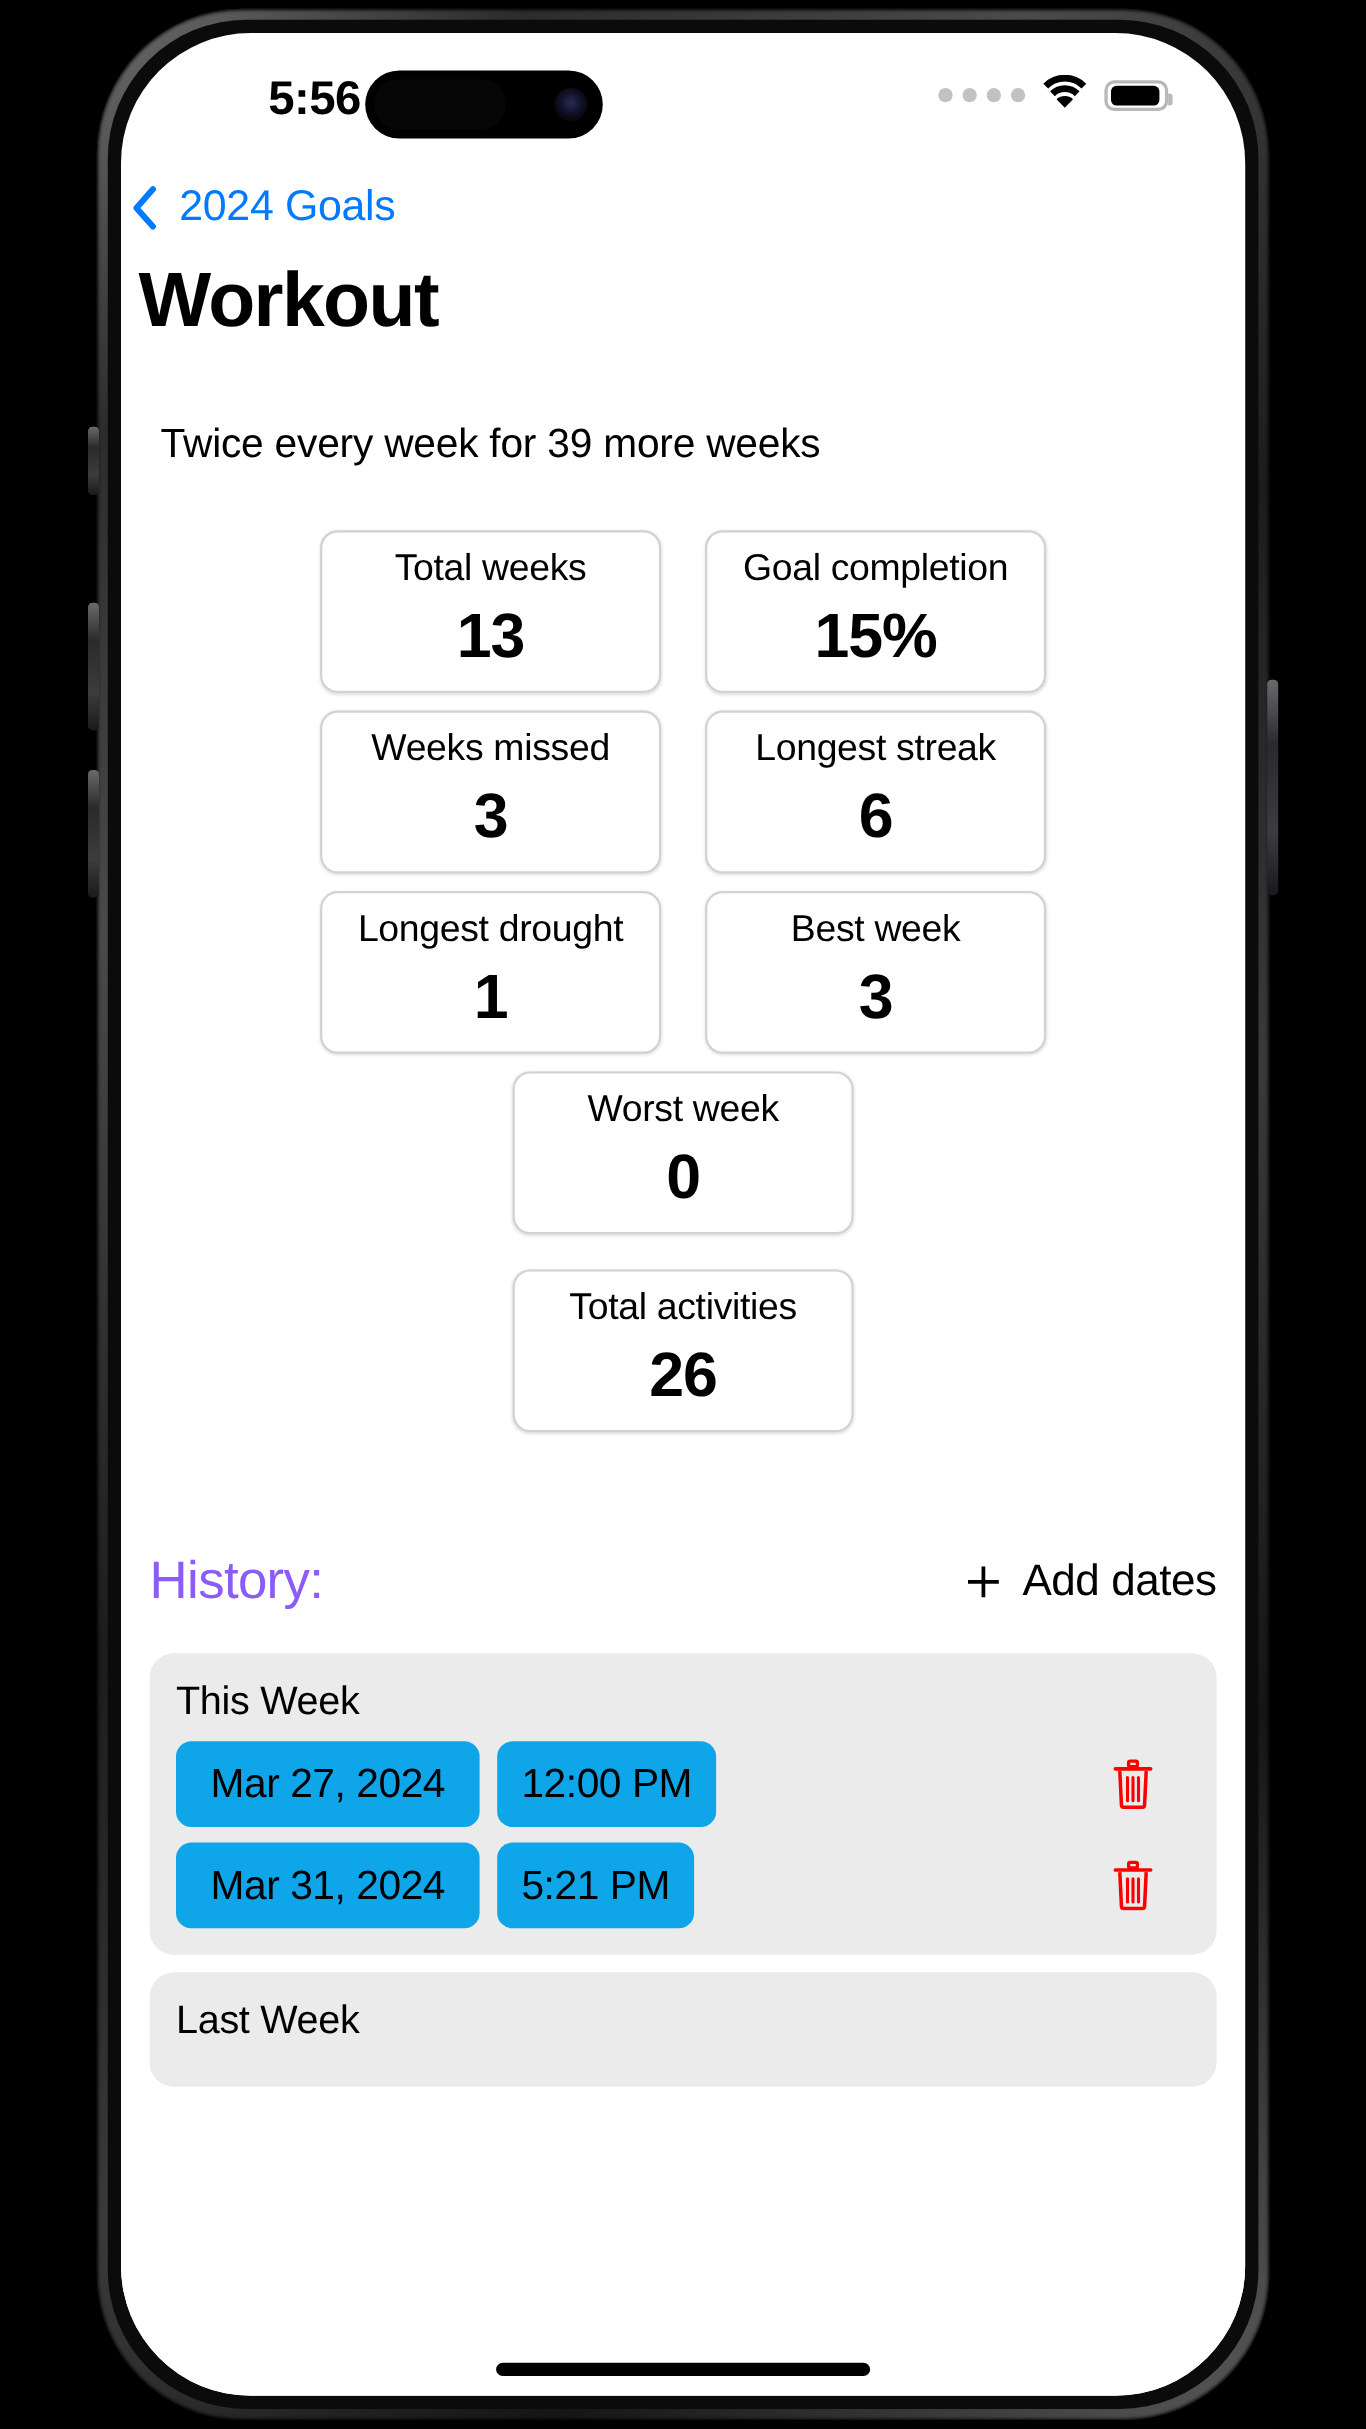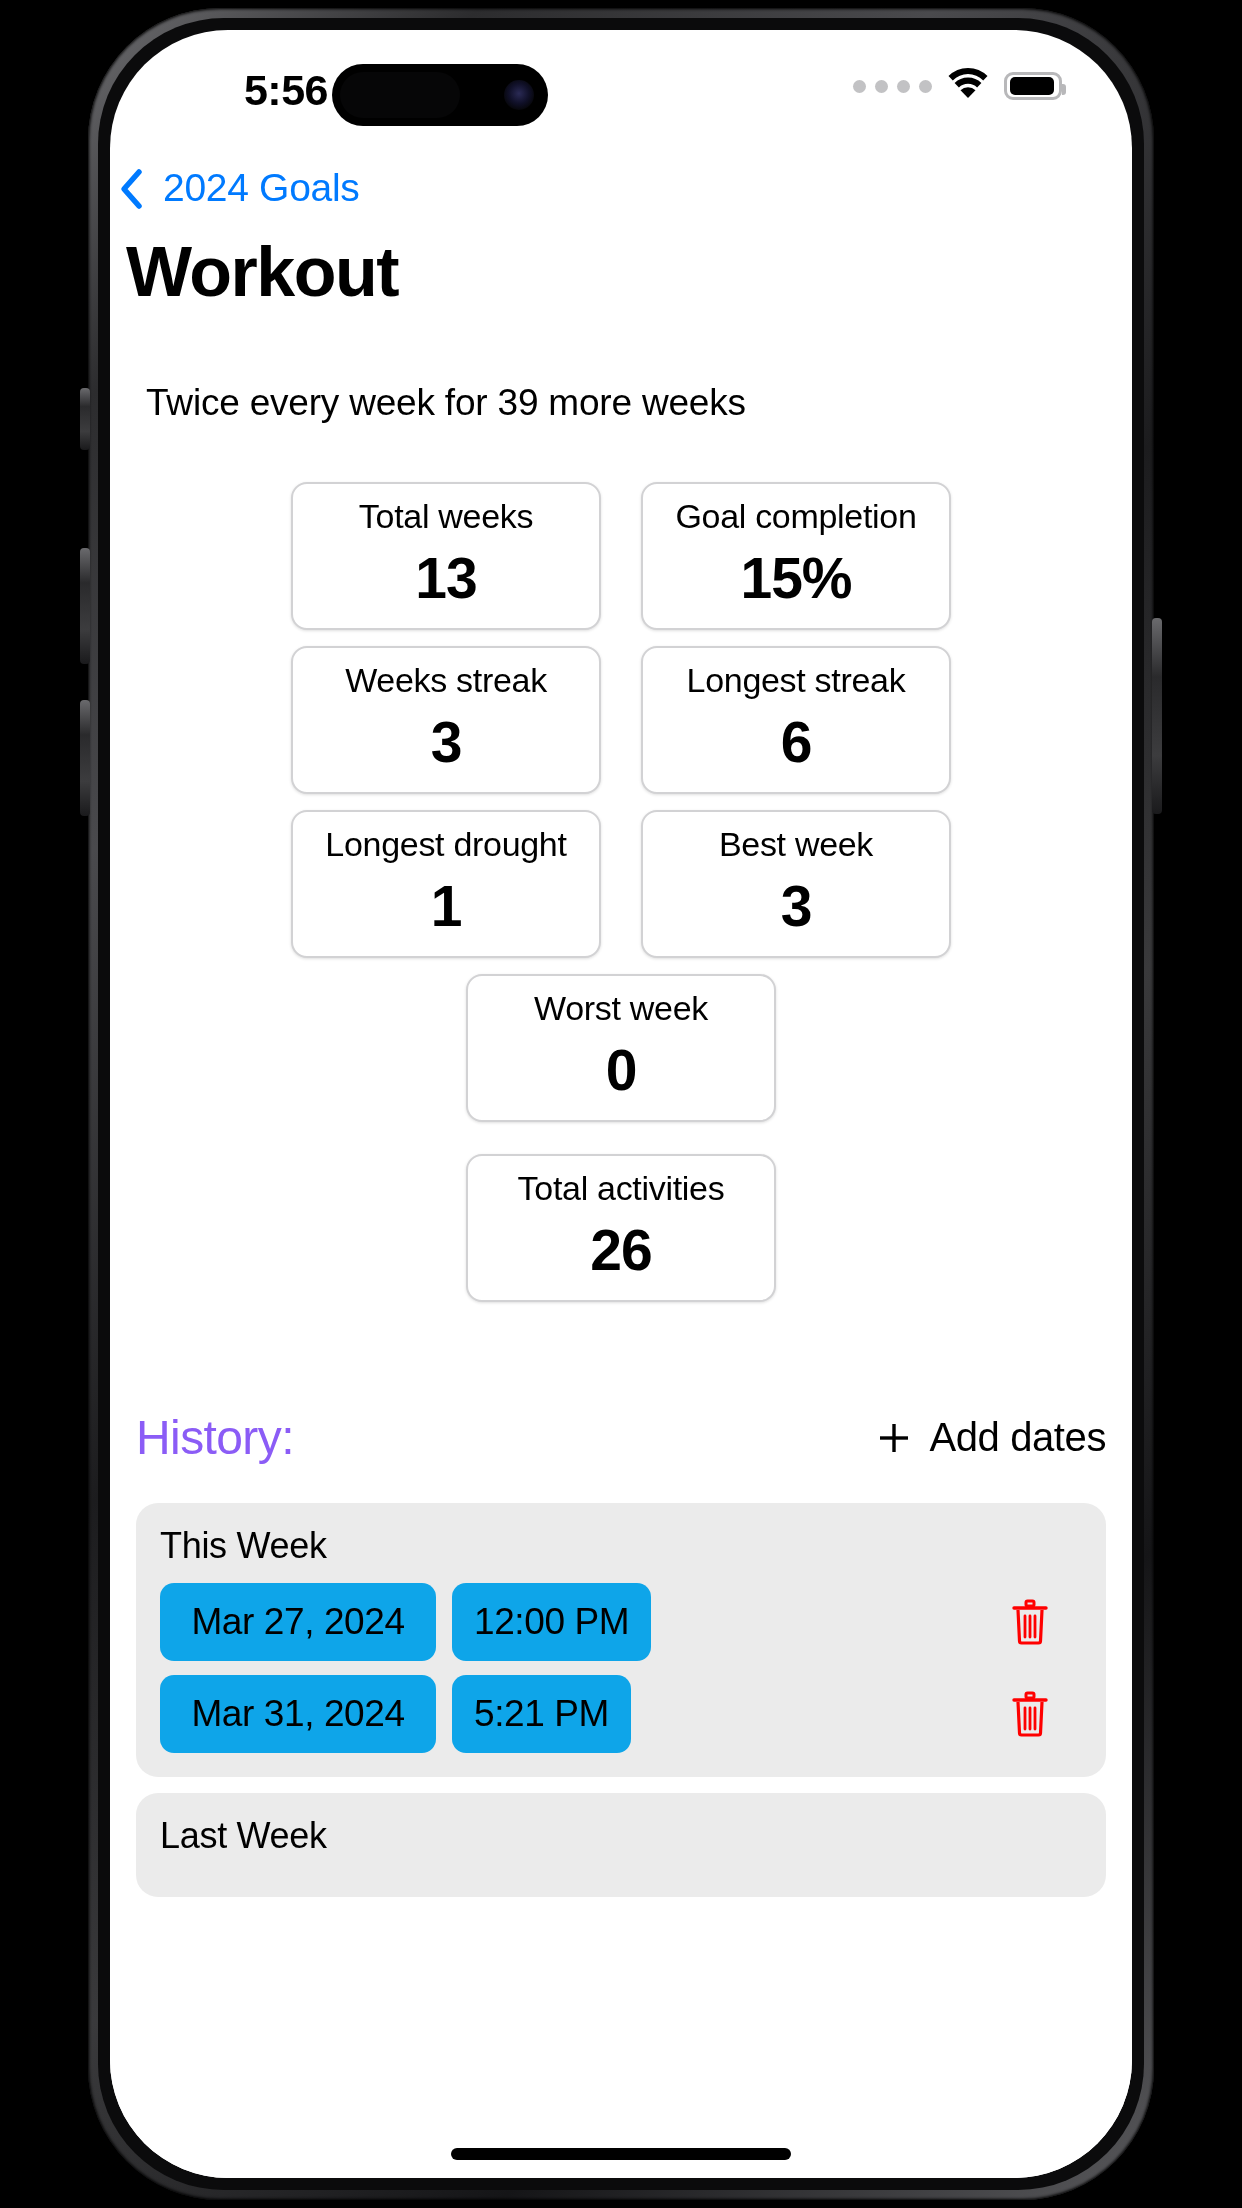--- a/index.html
+++ b/index.html
@@ -366,21 +366,21 @@
         <div class="stat-card">
           <div class="stat-label">Total weeks</div>
           <div class="stat-value">13</div>
         </div>
         <div class="stat-card">
           <div class="stat-label">Goal completion</div>
           <div class="stat-value">15%</div>
         </div>
 
         <div class="stat-card">
-          <div class="stat-label">Weeks streak</div>
+          <div class="stat-label">Weeks missed</div>
           <div class="stat-value">3</div>
         </div>
 
         <div class="stat-card">
           <div class="stat-label">Longest streak</div>
           <div class="stat-value">6</div>
         </div>
         <div class="stat-card">
           <div class="stat-label">Longest drought</div>
           <div class="stat-value">1</div>

